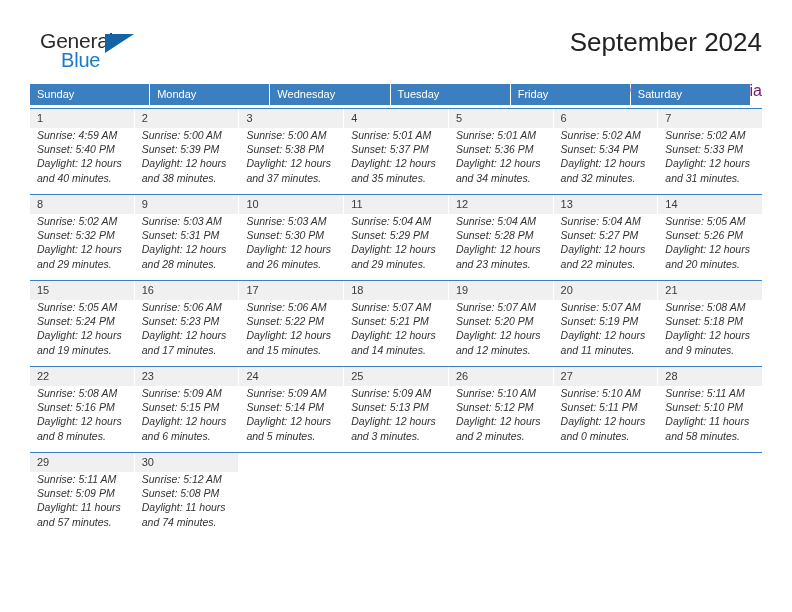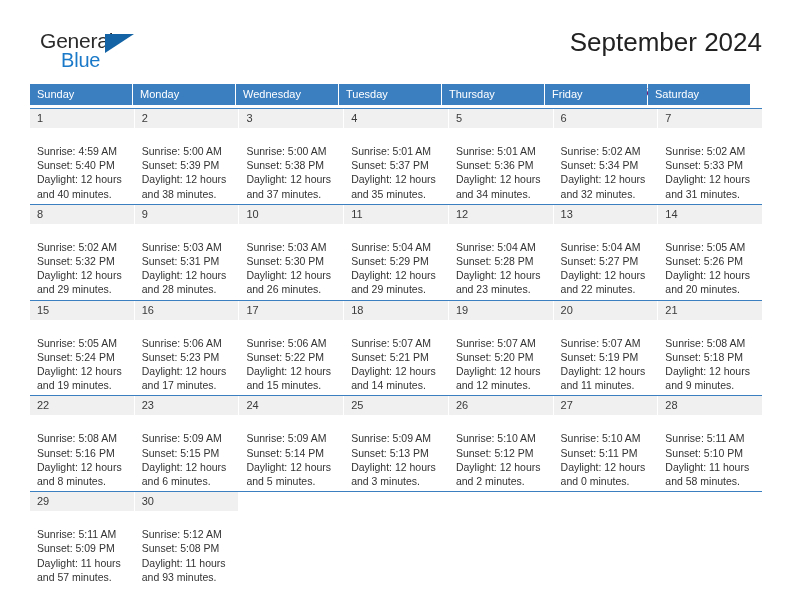--- a/index.html
+++ b/index.html
@@ -57,21 +57,21 @@
     position: absolute;
     left: 75px;
     top: 6px;
     width: 0;
     height: 0;
     border-left: 29px solid #1464a5;
     border-bottom: 19px solid transparent;
   }
 
   .title-block {
-    text-align: left;
+    text-align: right;
     padding-top: 0px;
   }
   .cal-title {
     font-size: 26px;
     color: #222222;
     font-weight: normal;
     line-height: 1.15;
     white-space: nowrap;
   }
   .cal-subtitle {
@@ -127,21 +127,22 @@
     color: #3a3a3a;
     padding: 4px 0 4px 7px;
     line-height: 11px;
     height: 19px;
     box-sizing: border-box;
   }
   .day-cell.empty .day-num {
     background: #ffffff;
   }
   .day-body {
-    padding: 16px 5px 0 7px;
+    padding: 0 5px 0 7px;
+    font-style: italic;
   }
   .day-body div {
     font-size: 10.5px;
     color: #333333;
     line-height: 14.2px;
     white-space: nowrap;
   }
 </style>
 </head>
 <body>
@@ -163,21 +164,20 @@
 
   </div>
 
   <div class="calendar">
 
     <div class="dow-row">
       <div class="dow-cell">Sunday</div>
       <div class="dow-cell">Monday</div>
       <div class="dow-cell">Wednesday</div>
       <div class="dow-cell">Tuesday</div>
-      <div class="dow-cell">Thursday</div>
       <div class="dow-cell">Friday</div>
       <div class="dow-cell">Saturday</div>
     </div>
 
     <div class="week-row">
       <div class="day-cell">
         <div class="day-num">1</div>
         <div class="day-body">
           <div>Sunrise: 4:59 AM</div>
           <div>Sunset: 5:40 PM</div>
@@ -448,21 +448,21 @@
           <div>Daylight: 11 hours</div>
           <div>and 57 minutes.</div>
         </div>
       </div>
       <div class="day-cell">
         <div class="day-num">30</div>
         <div class="day-body">
           <div>Sunrise: 5:12 AM</div>
           <div>Sunset: 5:08 PM</div>
           <div>Daylight: 11 hours</div>
-          <div>and 93 minutes.</div>
+          <div>and 74 minutes.</div>
         </div>
       </div>
       <div class="day-cell empty">
         <div class="day-num"></div>
       </div>
       <div class="day-cell empty">
         <div class="day-num"></div>
       </div>
       <div class="day-cell empty">
         <div class="day-num"></div>

